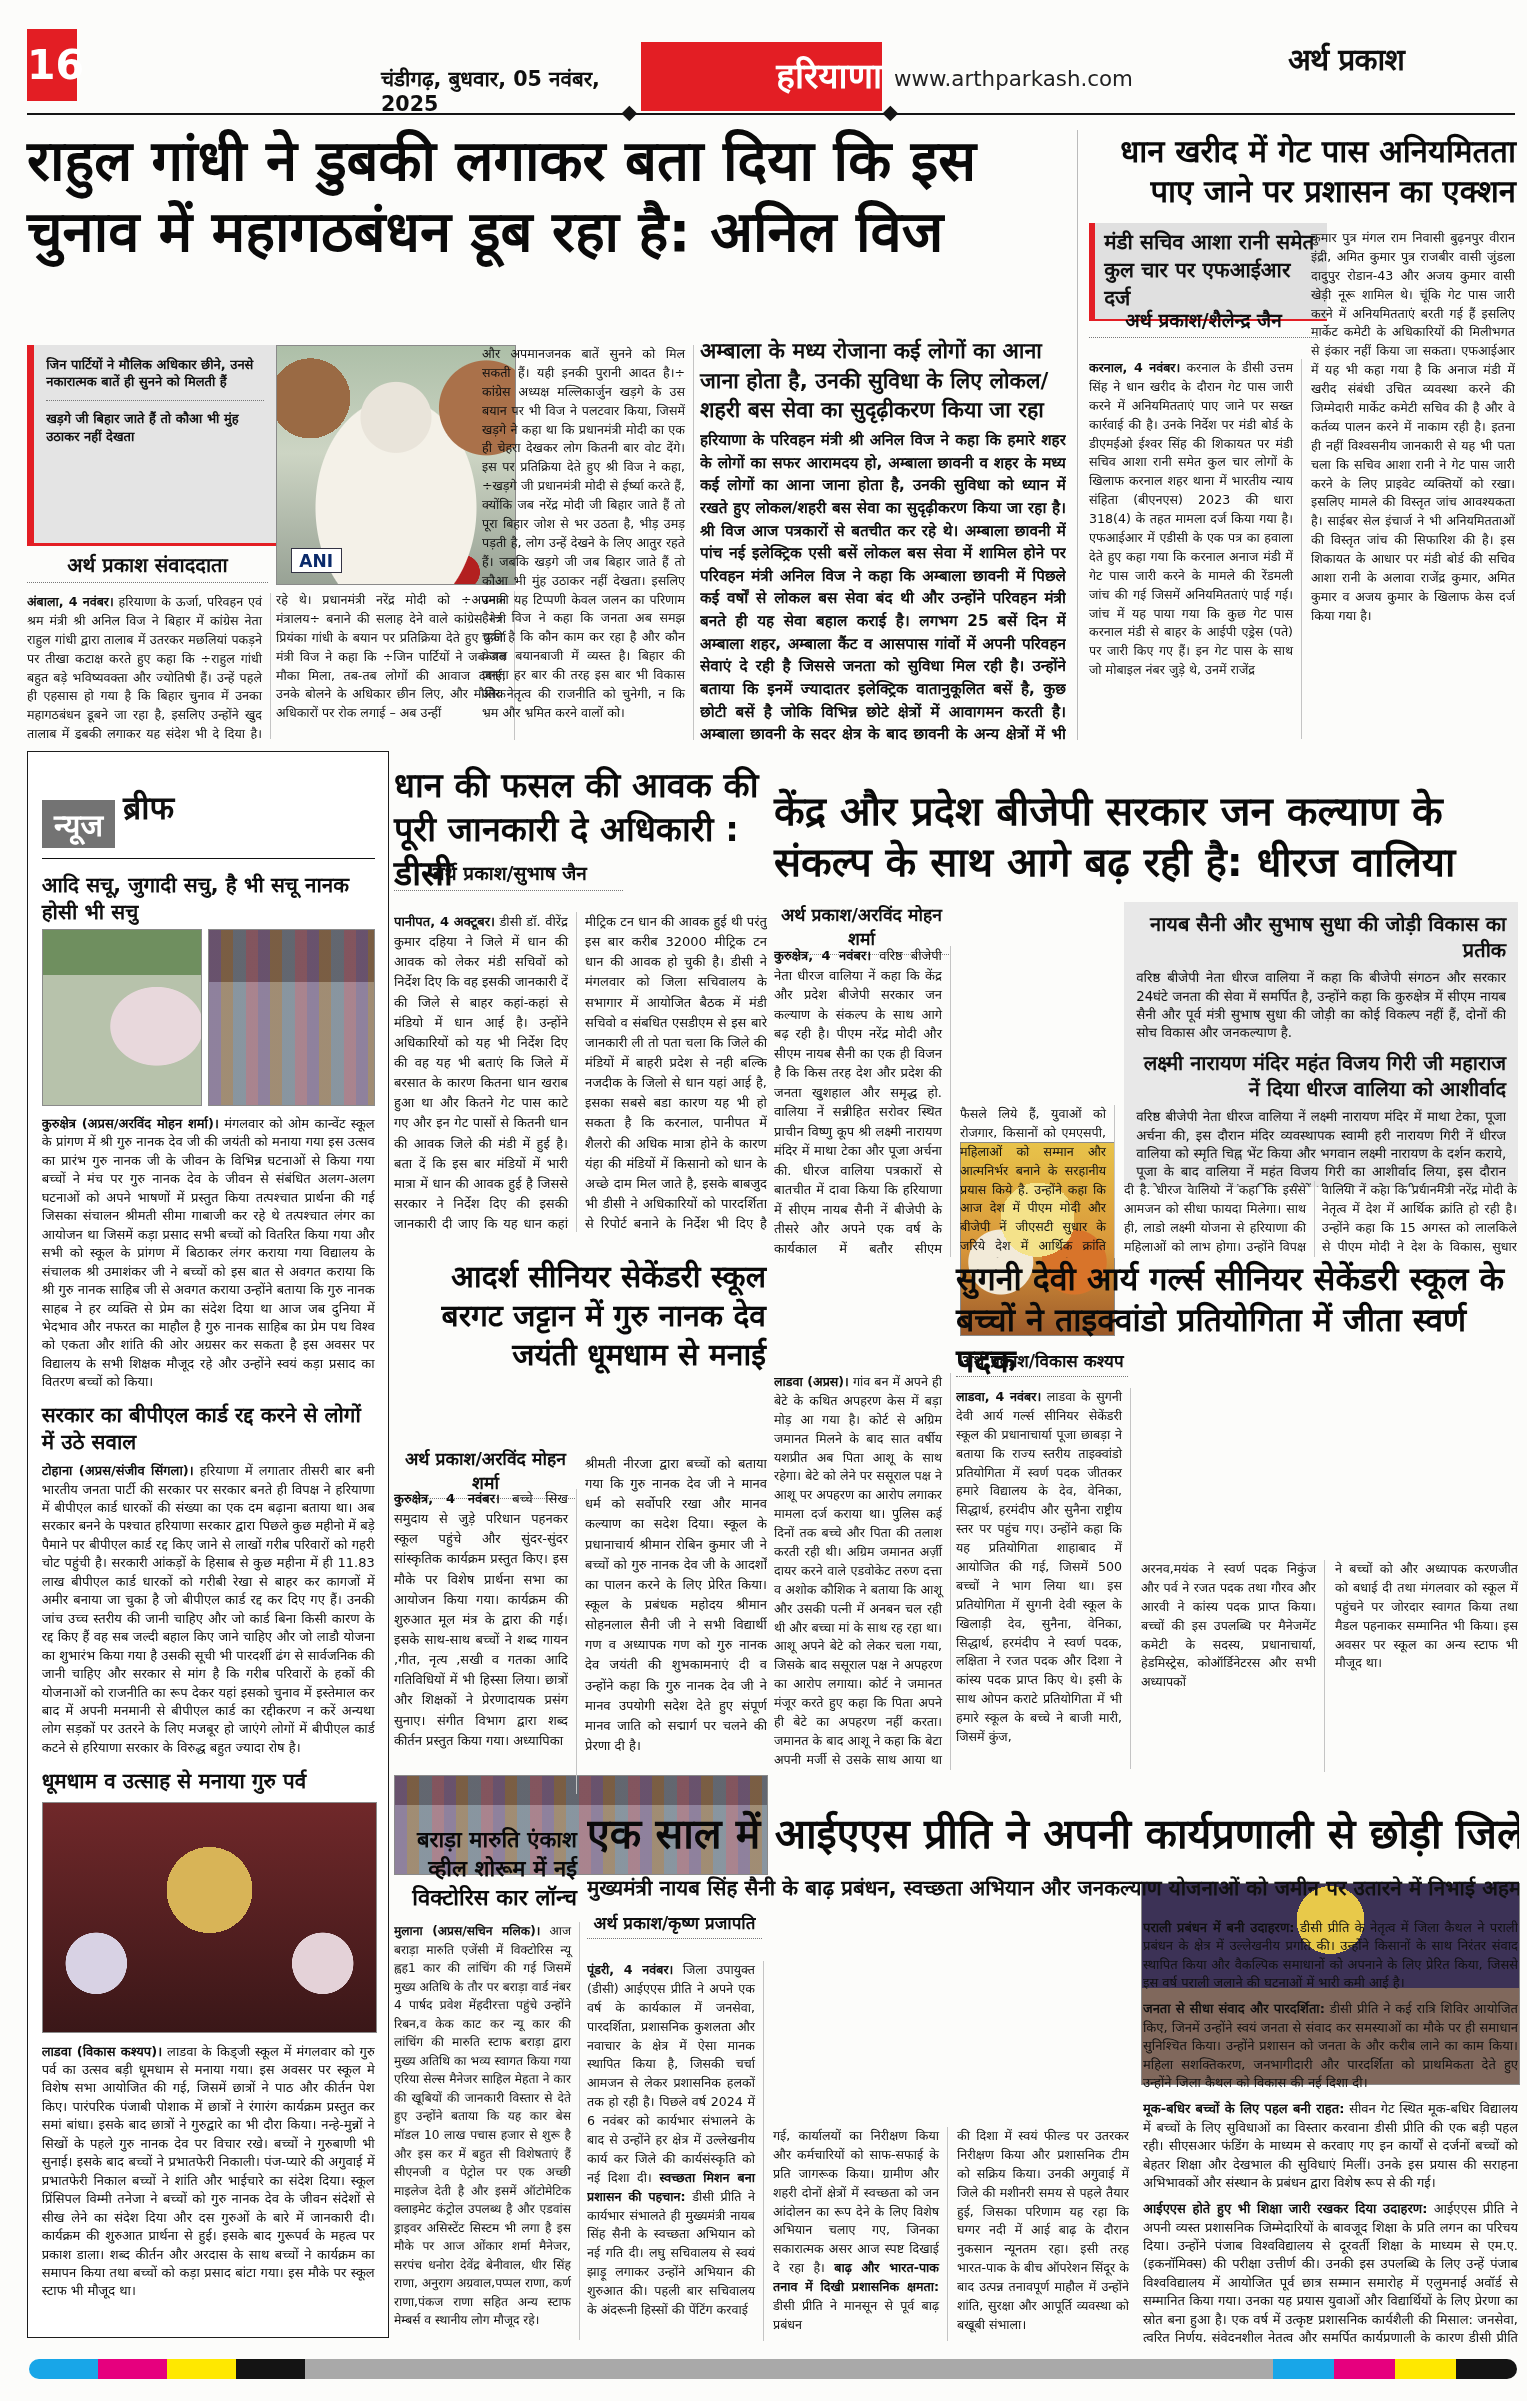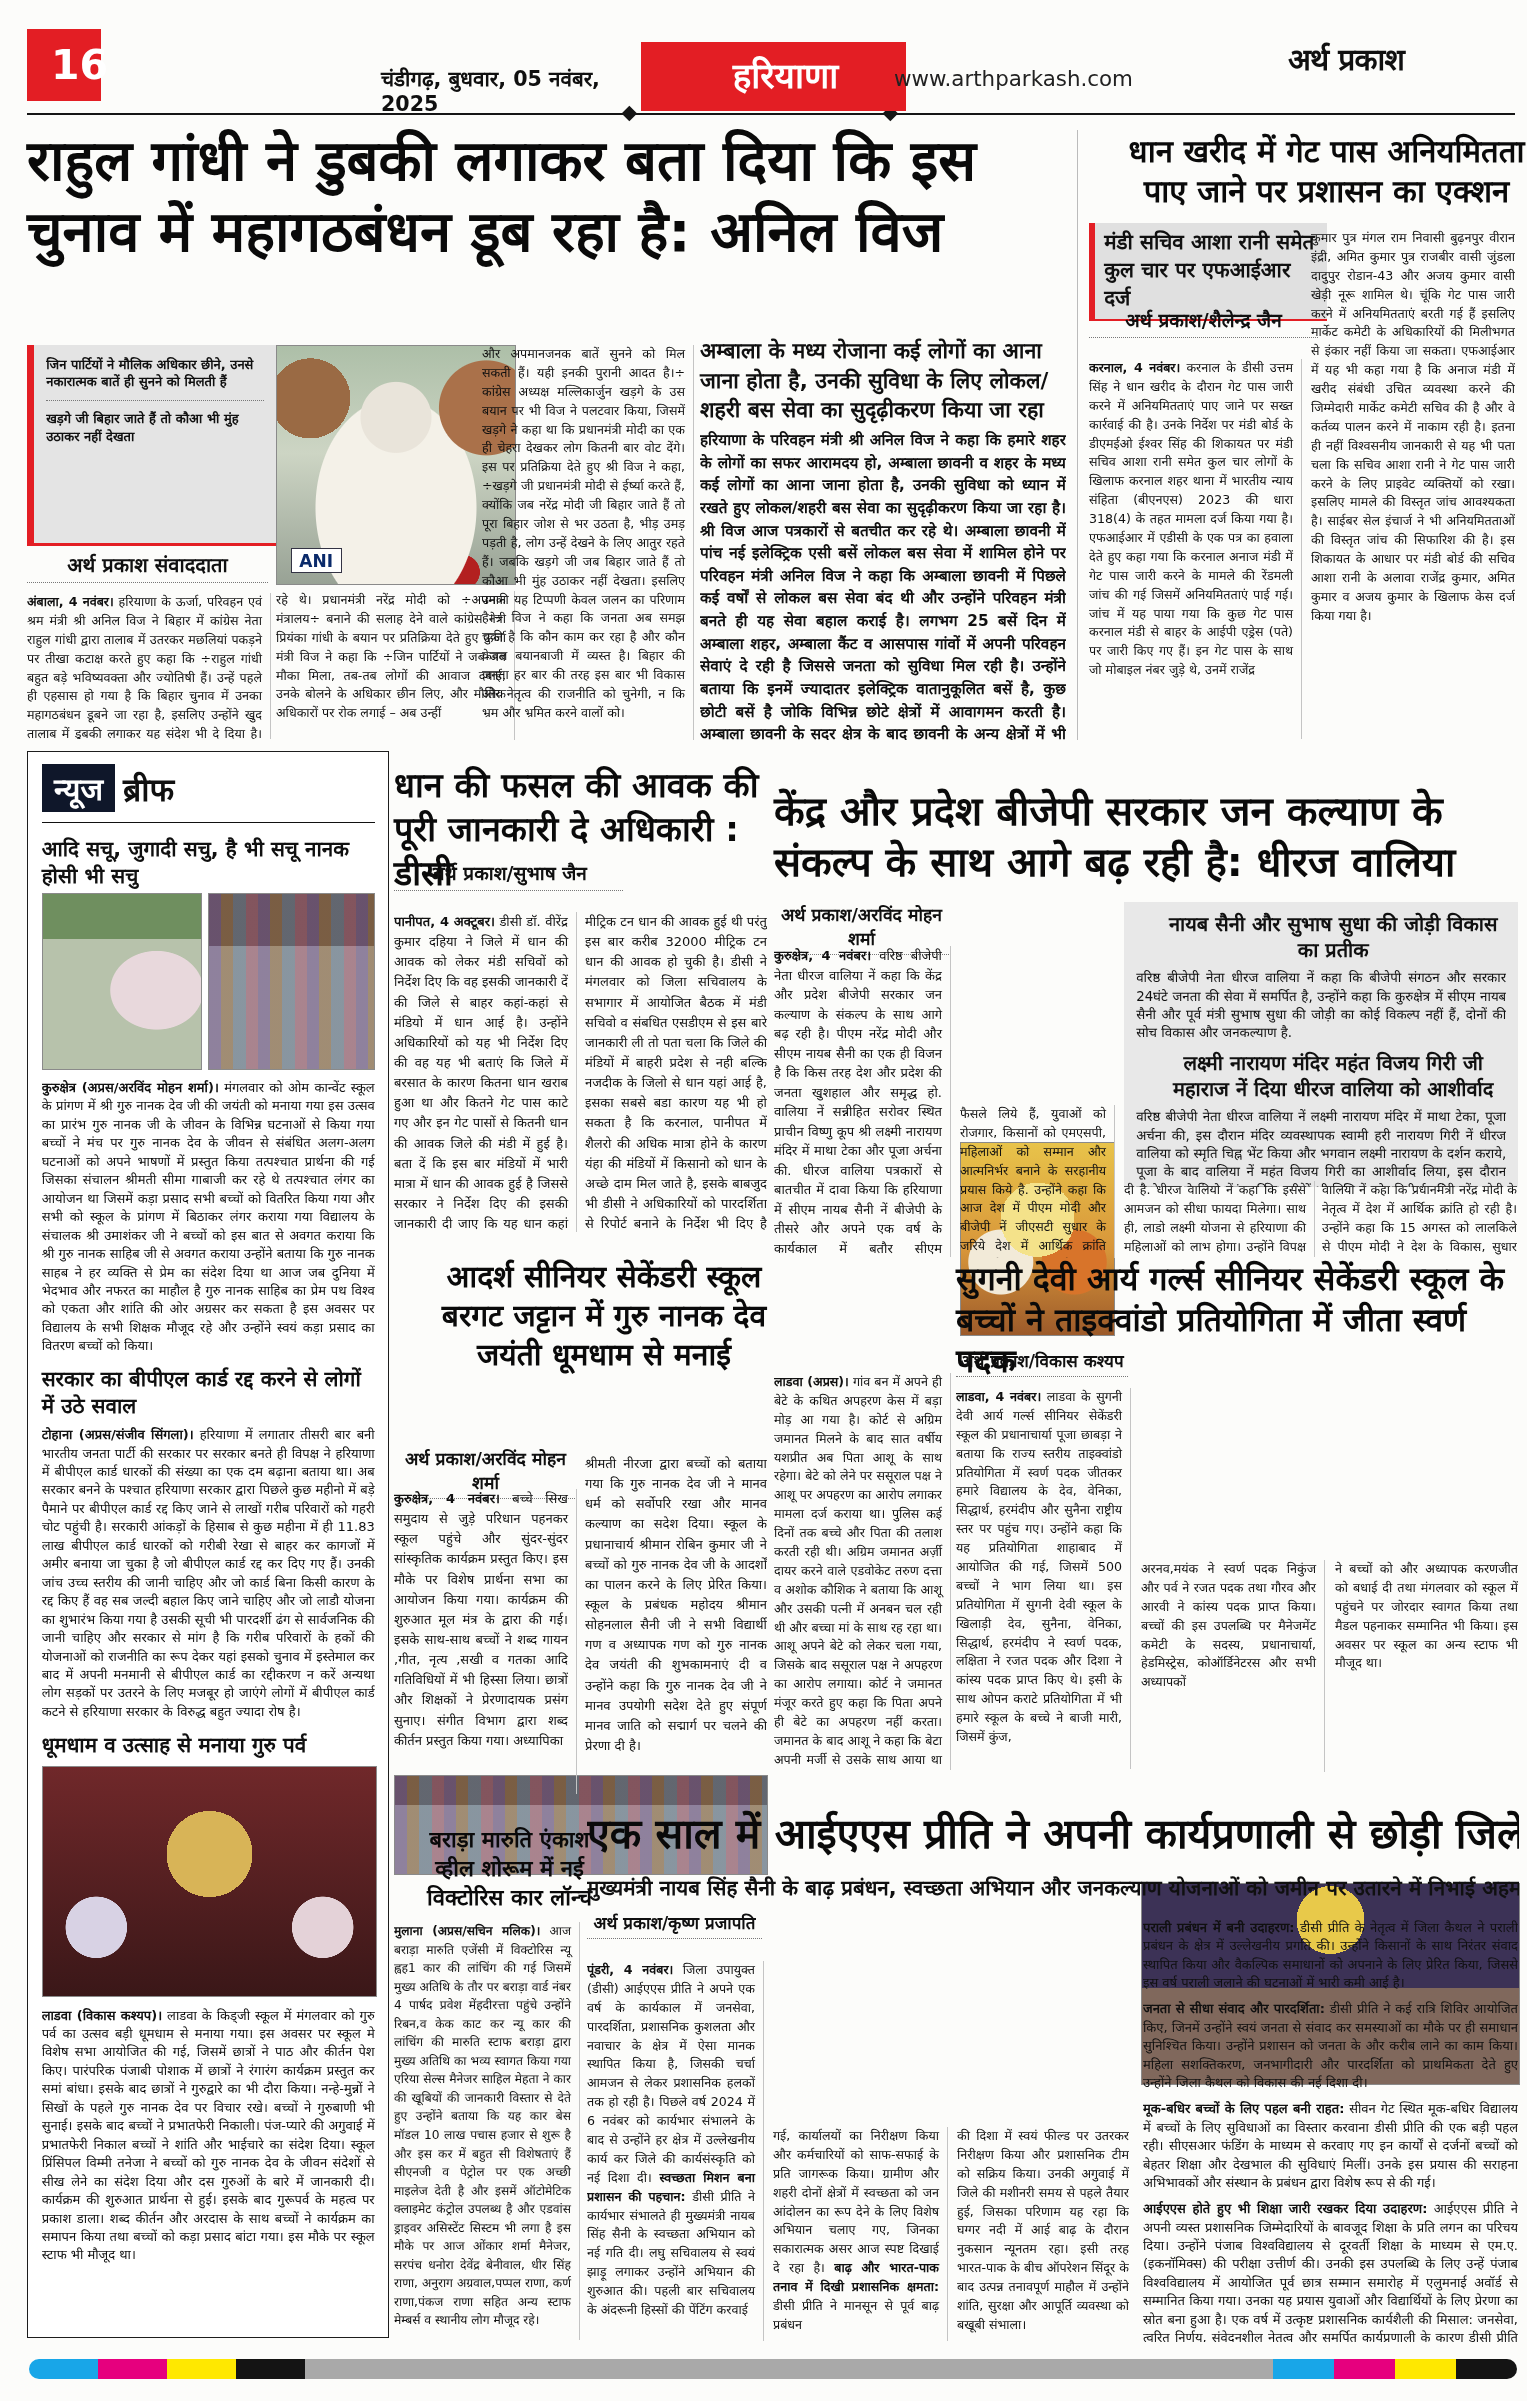--- a/index.html
+++ b/index.html
@@ -1,36 +1,36 @@
 <!DOCTYPE html>
 <html style="font-size:12.2px"><head>
 <meta charset="utf-8">
 <style>
   html,body{margin:0;padding:0;background:#9a9a9a;}
   .page{position:relative;width:1527px;height:2401px;background:#fcfcfa;
         font-family:"DejaVu Sans","Liberation Sans",sans-serif;color:#101010;overflow:hidden;}
   .abs{position:absolute;}
   .redbg{background:#e31e24;color:#fff;}
-  .center{text-align:center;padding-left:24px;}
+  .center{text-align:right;}
   .bold{font-weight:700;}
   .xbold{font-weight:800;}
   .headline{font-weight:800;line-height:1.26;color:#0a0a0a;}
   .col{text-align:justify;overflow:hidden;line-height:1.5;word-break:break-word;}
   .vr{border-right:0.8px solid #c4c4c4;padding-right:7.6px;}
   .byline{font-weight:700;text-align:center;border-bottom:1.5px dotted #777;padding-bottom:3.8px;}
   .quote-box{background:#e4e4e4;border-left:7.6px solid #e31e24;border-bottom:3.1px solid #e31e24;
              padding:10.7px 12.2px;font-weight:700;overflow:hidden;}
   .q-div{border-top:1.5px dotted #777;margin:9.2px 0;}
   .kicker{background:#e0e0e0;border-left:6.1px solid #e31e24;border-bottom:2.3px solid #e31e24;
           padding:6.1px 9.2px;font-weight:700;overflow:hidden;}
   .sidebox{background:#e8e8e8;padding:9.2px 12.2px;overflow:hidden;}
   .photo{border:0.8px solid #8a8a8a;overflow:hidden;position:relative;}
   .brief-box{border:1.5px solid #1d1d1d;padding:12.2px 13.7px;overflow:hidden;background:#fff;}
   .brief-head{display:flex;align-items:center;gap:7.6px;border-bottom:1.9px solid #111;padding-bottom:9.2px;margin-bottom:13.7px;}
-  .brief-chip{background:#0f172a;color:#fff;font-weight:800;padding:3.1px 12.2px;}
+  .brief-chip{background:#737373;color:#fff;font-weight:800;padding:3.1px 12.2px;margin-top:36px;}
   .rule{height:2.3px;background:#151515;}
   .diamond{width:10.7px;height:10.7px;background:#151515;transform:rotate(45deg);display:block;}
   .bar-seg{height:20px;display:block;}
   p{margin:0 0 7.6px 0;}
   .ph-vij{background:
     radial-gradient(circle at 14% 22%, #9a6a44 0 40px, rgba(0,0,0,0) 40px),
     radial-gradient(circle at 88% 26%, #aa714a 0 47px, rgba(0,0,0,0) 48px),
     radial-gradient(circle at 50% 30%, #e9e4da 0 35px, rgba(0,0,0,0) 36px),
     radial-gradient(ellipse at 50% 68%, #f4f1e8 0 80px, rgba(0,0,0,0) 81px),
     radial-gradient(circle at 38% 96%, #141414 0 18.3px, rgba(0,0,0,0) 19px),

